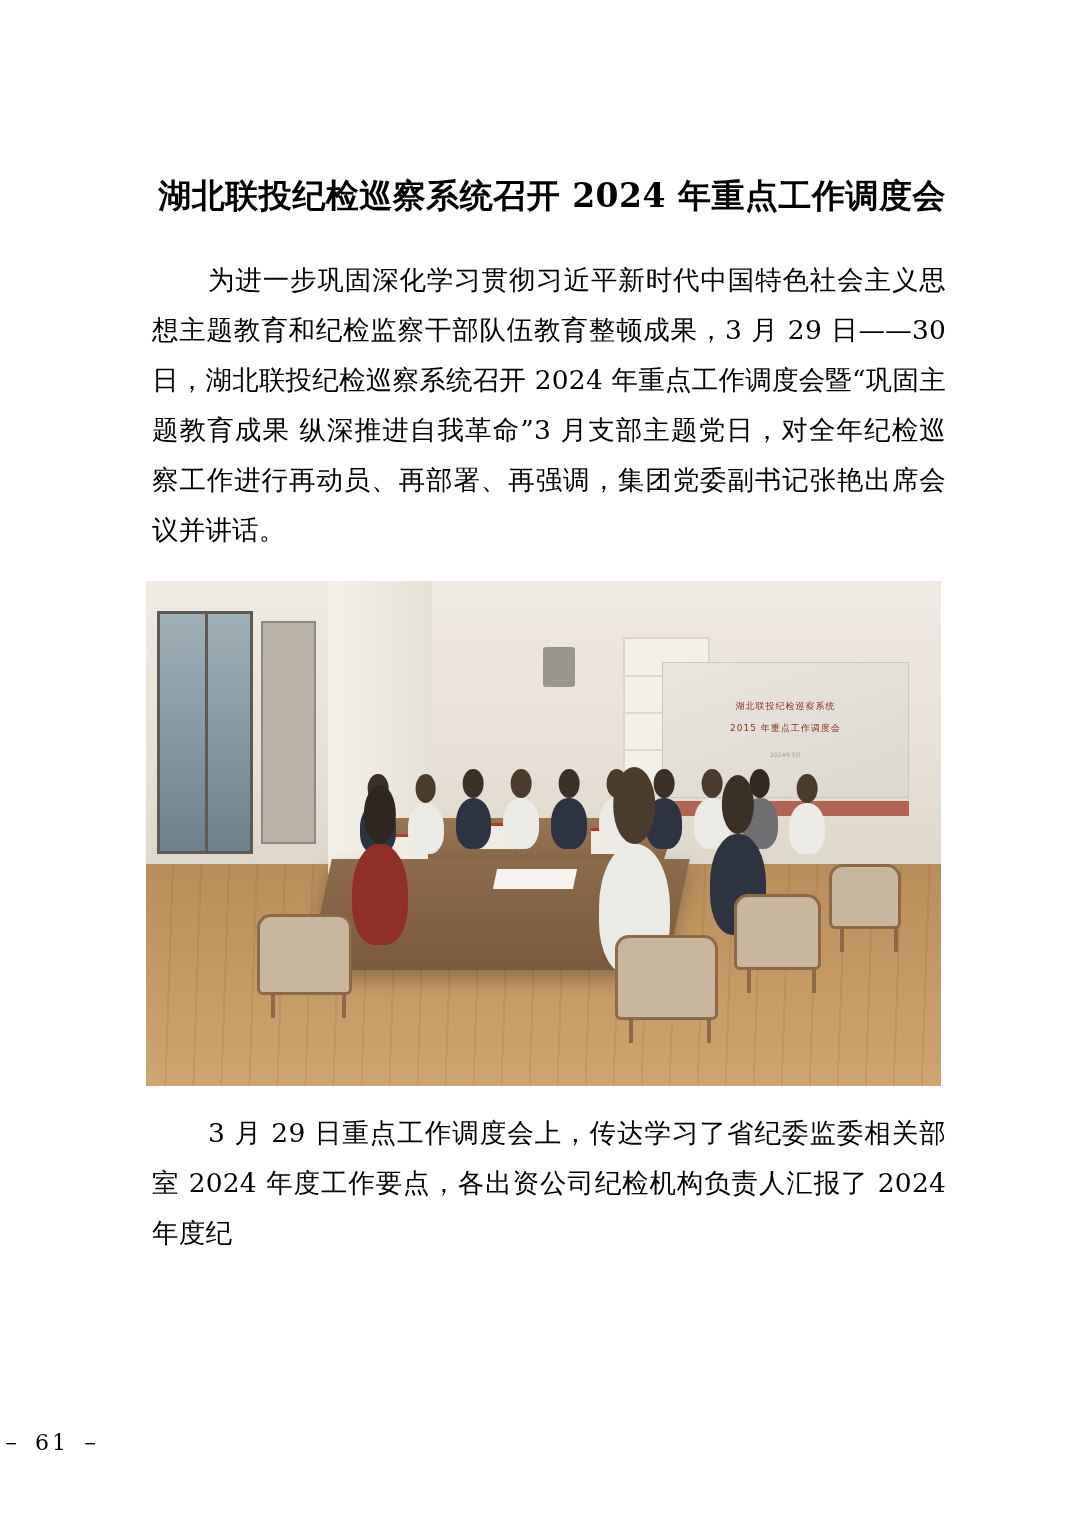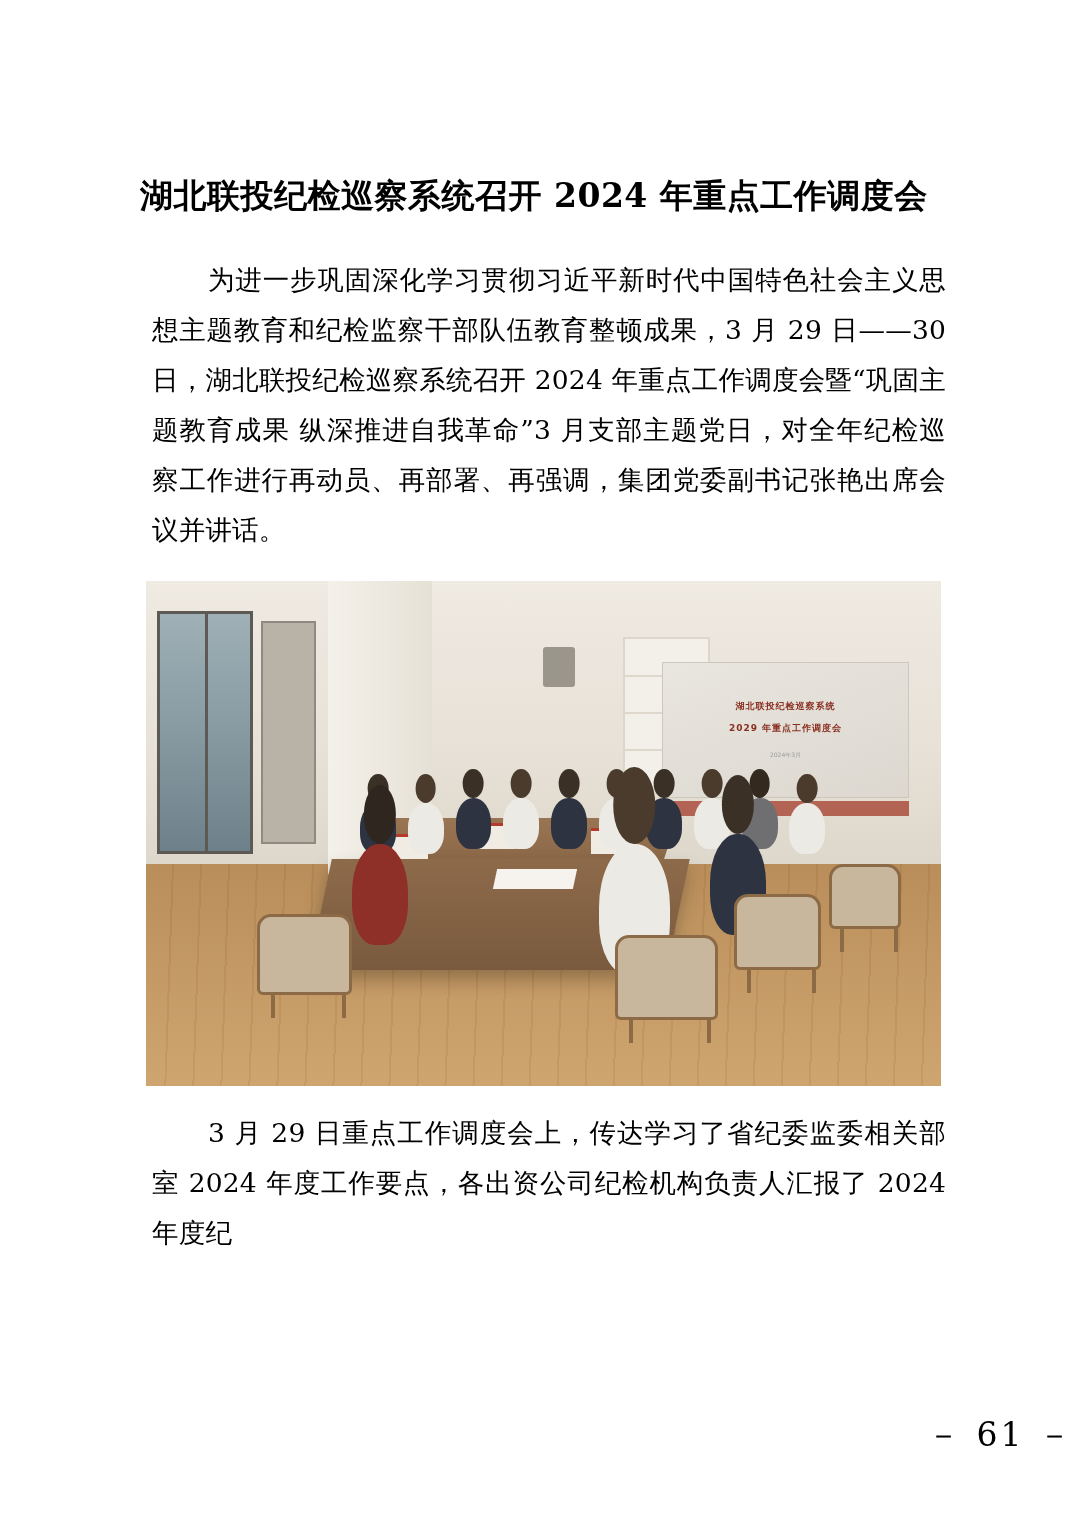--- a/index.html
+++ b/index.html
@@ -20,21 +20,21 @@
     height: 1520px;
     box-sizing: border-box;
     padding: 170px 128px 0 140px;
     position: relative;
   }
   .doc-title {
     font-family: "DejaVu Serif", "Liberation Serif", serif;
     font-weight: bold;
     font-size: 33px;
     line-height: 51px;
-    text-align: left;
+    text-align: right;
     letter-spacing: 0.5px;
     margin: 0 0 34px 0;
   }
   .doc-title .line2 {
     display: block;
   }
   p.body-text {
     font-size: 26.5px;
     line-height: 50px;
     text-align: justify;
@@ -114,21 +114,20 @@
     position: absolute; right: 4%; top: 16%; width: 31%; height: 27%;
     background: linear-gradient(160deg,#e9e6df 0%, #dcd8d0 100%);
     border: 1px solid #cdc8be;
     box-sizing: border-box;
   }
   .ph-screen .slide-line1,
   .ph-screen .slide-line2 {
     position: absolute; left: 0; width: 100%; text-align: center;
     color: #8a2f22; font-size: 9px; letter-spacing: 1px;
     font-family: "DejaVu Sans", "Liberation Sans", sans-serif;
-    font-weight: bold;
   }
   .ph-screen .slide-line1 { top: 28%; }
   .ph-screen .slide-line2 { top: 44%; }
   .ph-screen .slide-sub {
     position:absolute; left:0; width:100%; text-align:center; top:66%;
     color:#9a9a9a; font-size:6px;
     font-family:"DejaVu Sans","Liberation Sans",sans-serif;
   }
   .ph-red-band{
     position:absolute; right:4%; top:43.5%; width:31%; height:3%;
@@ -177,22 +176,22 @@
     box-sizing:border-box;
   }
   .chair:after{
     content:""; position:absolute; left:12%; bottom:-26px; width:76%; height:26px;
     border-left:4px solid #8c6a45; border-right:4px solid #8c6a45;
   }
   .page-number {
     position: absolute;
     left: 0; right: 0;
     bottom: 62px;
-    text-align: right;
-    font-size: 33px;
+    text-align: left;
+    font-size: 22px;
     letter-spacing: 3px;
   }
 </style>
 </head>
 <body>
 
 <div class="page">
 
   <h1 class="doc-title">
     <span>湖北联投纪检巡察系统召开 2024 年重点工作调度会</span>
@@ -212,21 +211,21 @@
       <div class="ph-col"></div>
       <div class="ph-speaker"></div>
       <div class="ph-shelf">
         <div style="top:25%"></div>
           <div style="top:50%"></div>
           <div style="top:75%"></div>
       </div>
 
       <div class="ph-screen">
         <div class="slide-line1">湖北联投纪检巡察系统</div>
-        <div class="slide-line2">2029 年重点工作调度会</div>
+        <div class="slide-line2">2015 年重点工作调度会</div>
         <div class="slide-sub">2024年3月</div>
       </div>
       <div class="ph-red-band"></div>
 
       <div class="ph-table2"></div>
       <div class="ph-table"></div>
       <div class="ph-papers"></div>
       <div class="ph-nameplate np1"></div>
       <div class="ph-nameplate np2"></div>
       <div class="ph-nameplate np3"></div>

